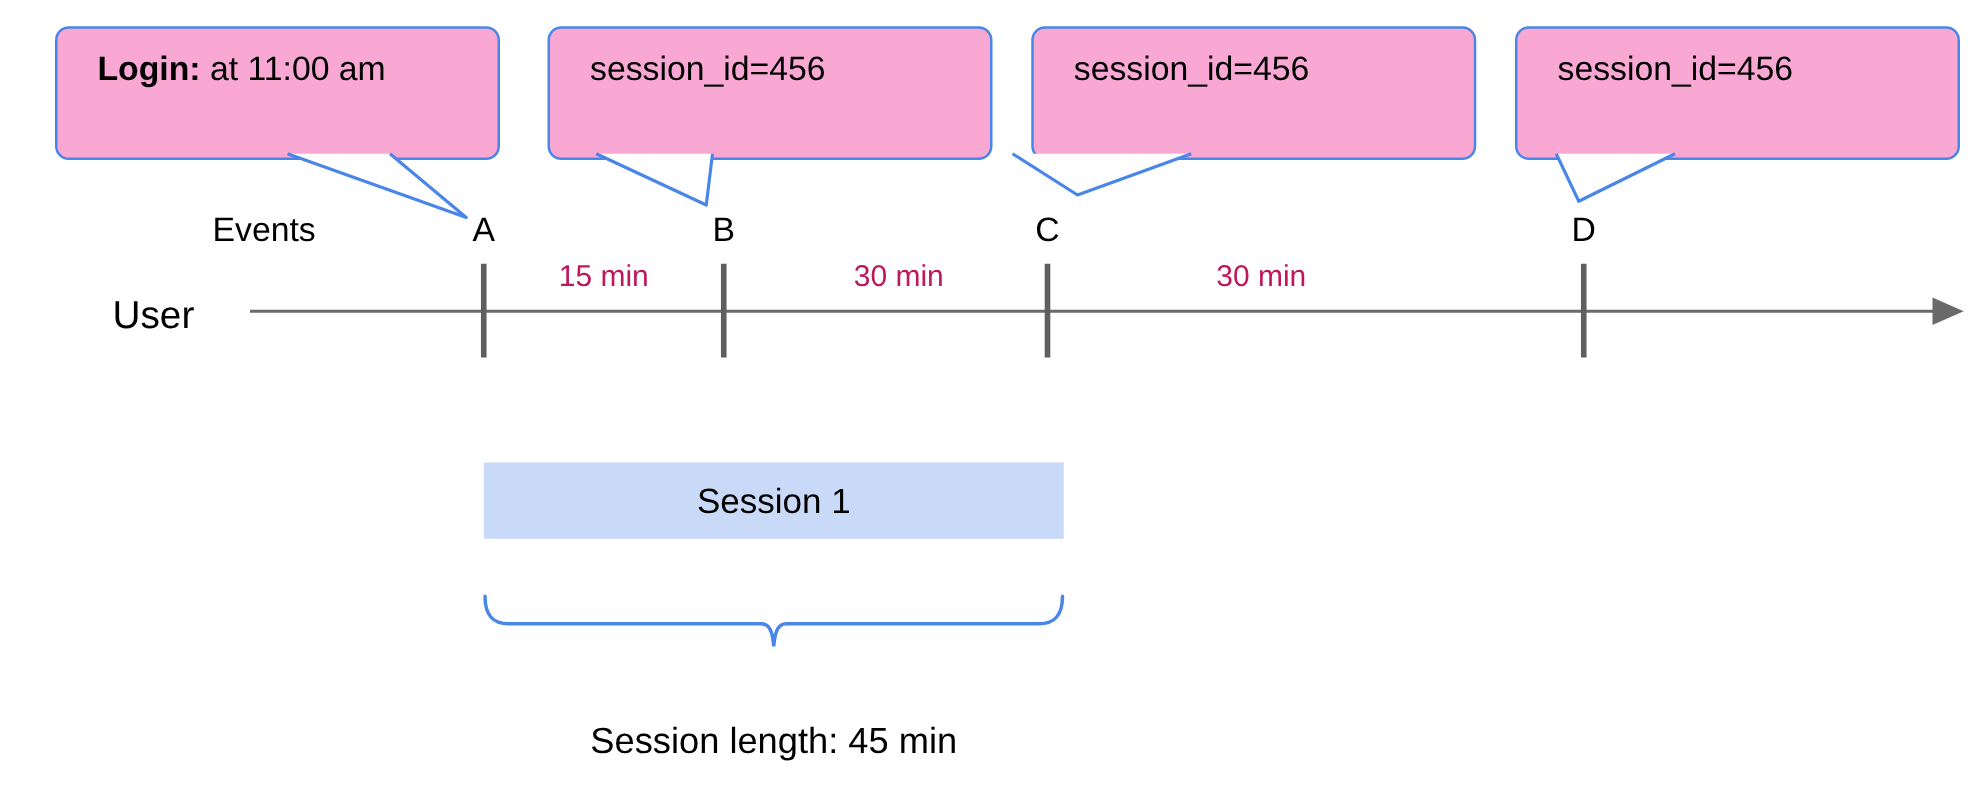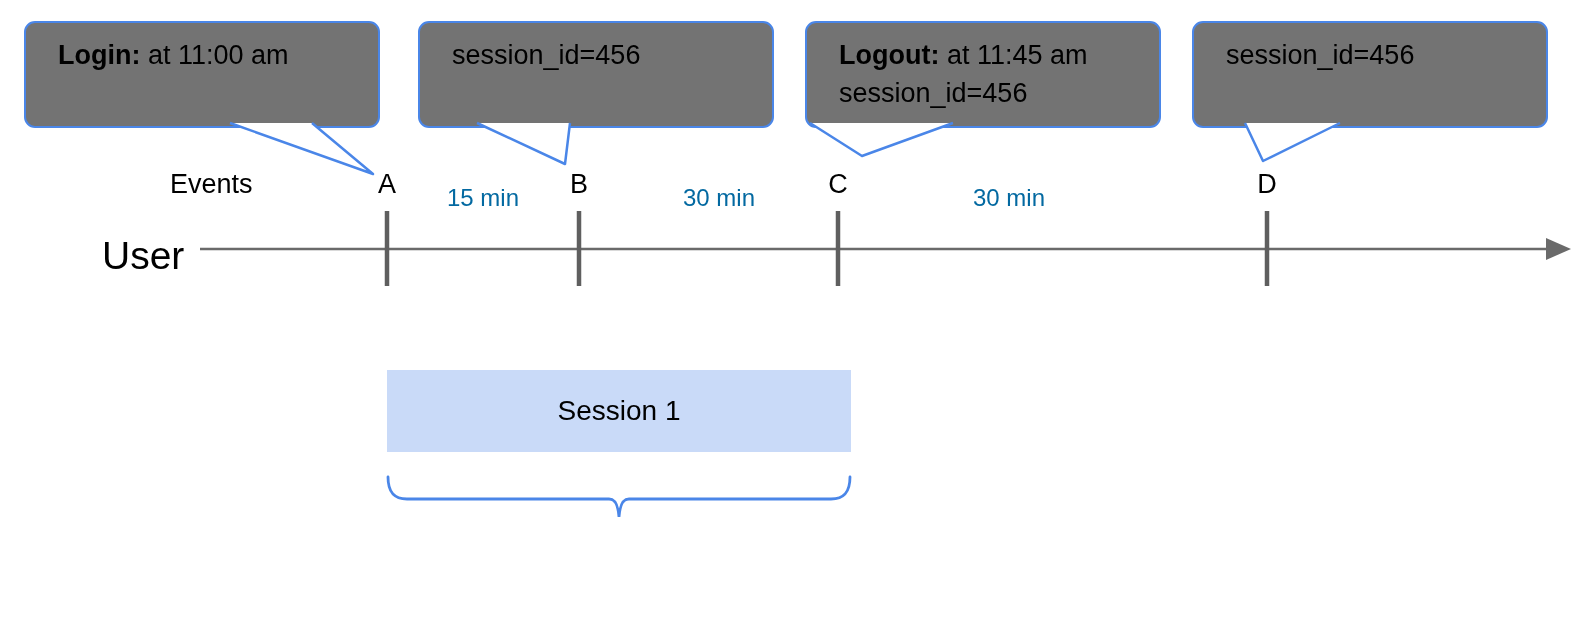--- a/index.html
+++ b/index.html
@@ -12,37 +12,38 @@
     overflow:hidden;
   }
   
   .callout{
     position:absolute;
     top:21px;
     width:356px;height:107px;
     box-sizing:border-box;
     border:2.5px solid #4a86e8;
     border-radius:11px;
-    background:#737373;
+    background:#f9a8d4;
     padding:13px 10px 0 32px;
     font-size:27px;
     line-height:38px;
     white-space:nowrap;
+    margin-left:20px;
   }
   .callout .bold{font-weight:bold;}
   
   .lbl{position:absolute;white-space:nowrap;}
   .events-label{left:170px;top:169px;font-size:27px;}
-  .user-label{left:102px;top:234px;font-size:39px;}
+  .user-label{left:90px;top:234px;font-size:31px;}
   .evt{top:169px;font-size:27px;transform:translateX(-50%);}
-  .interval{top:184px;font-size:24px;transform:translateX(-50%);color:#0369a1;}
+  .interval{top:208px;font-size:24px;transform:translateX(-50%);color:#be185d;}
   
   .session-bar{
     position:absolute;
-    left:387px;top:370px;width:464px;height:82px;
+    left:387px;top:370px;width:464px;height:61px;
     background:#c9daf8;
     display:flex;align-items:center;justify-content:center;
     font-size:28px;
   }
   .session-length{
     position:absolute;
     left:619px;top:577px;
     transform:translateX(-50%);
     font-size:29px;
   }
@@ -56,21 +57,20 @@
 
 <div class="canvas">
 
   <div class="callout" style="left:24px">
     <div><span class="bold">Login:</span><span> at 11:00 am</span></div>
   </div>
   <div class="callout" style="left:418px">
     <div>session_id=456</div>
   </div>
   <div class="callout" style="left:805px">
-    <div><span class="bold">Logout:</span><span> at 11:45 am</span></div>
     <div>session_id=456</div>
   </div>
   <div class="callout" style="left:1192px">
     <div>session_id=456</div>
   </div>
 
   <div class="lbl events-label">Events</div>
   <div class="lbl user-label">User</div>
 
   <div class="lbl evt" style="left:387px">A</div>
@@ -79,20 +79,21 @@
   <div class="lbl evt" style="left:1267px">D</div>
 
   <div class="lbl interval" style="left:483px">15 min</div>
   <div class="lbl interval" style="left:719px">30 min</div>
   <div class="lbl interval" style="left:1009px">30 min</div>
 
   <div class="session-bar">
     <span>Session 1</span>
   </div>
 
+  <div class="session-length">Session length: 45 min</div>
 
   <svg class="overlay" width="1574" height="630" viewBox="0 0 1574 630" xmlns="http://www.w3.org/2000/svg">
 
     <line x1="200" y1="249" x2="1547" y2="249" stroke="#6a6a6a" stroke-width="2.5"></line>
     <polygon points="1546,238 1571,249 1546,260" fill="#6a6a6a"></polygon>
 
     <line x1="387" y1="211" x2="387" y2="286" stroke="#5f5f5f" stroke-width="4.5"></line>
     <line x1="579" y1="211" x2="579" y2="286" stroke="#5f5f5f" stroke-width="4.5"></line>
     <line x1="838" y1="211" x2="838" y2="286" stroke="#5f5f5f" stroke-width="4.5"></line>
     <line x1="1267" y1="211" x2="1267" y2="286" stroke="#5f5f5f" stroke-width="4.5"></line>

